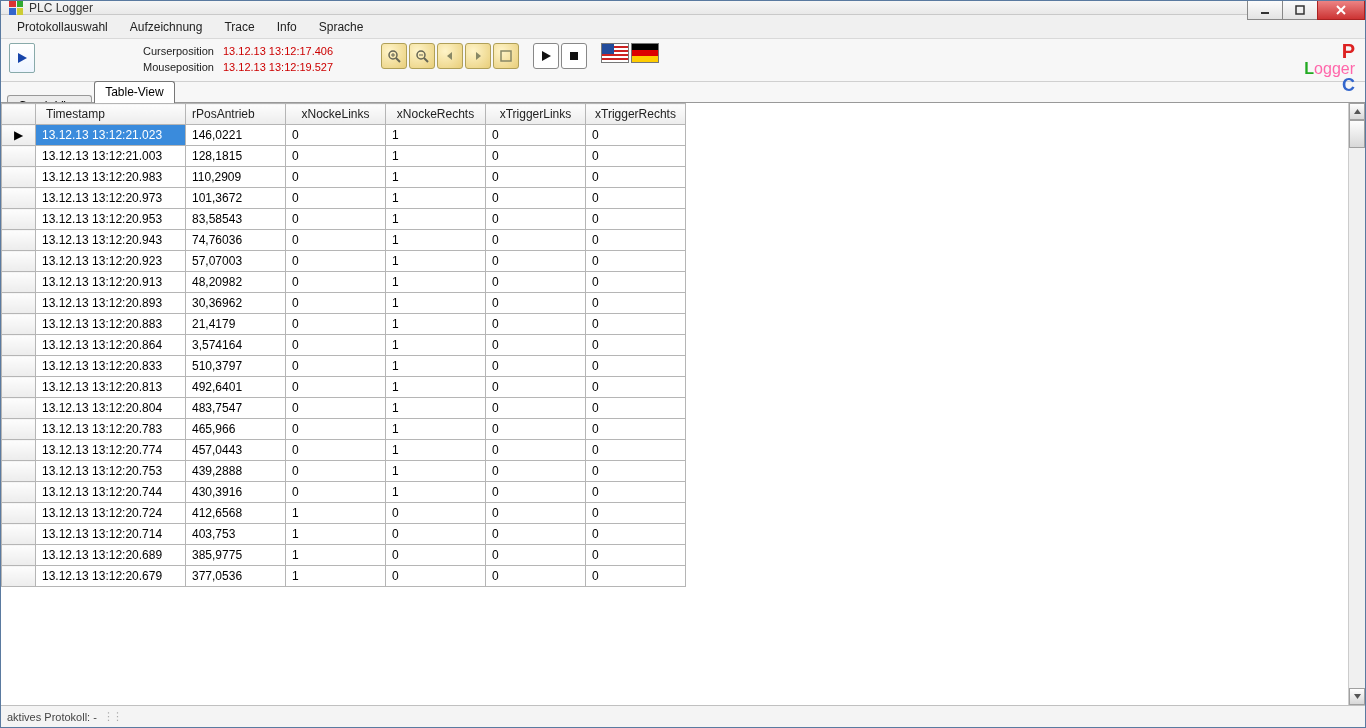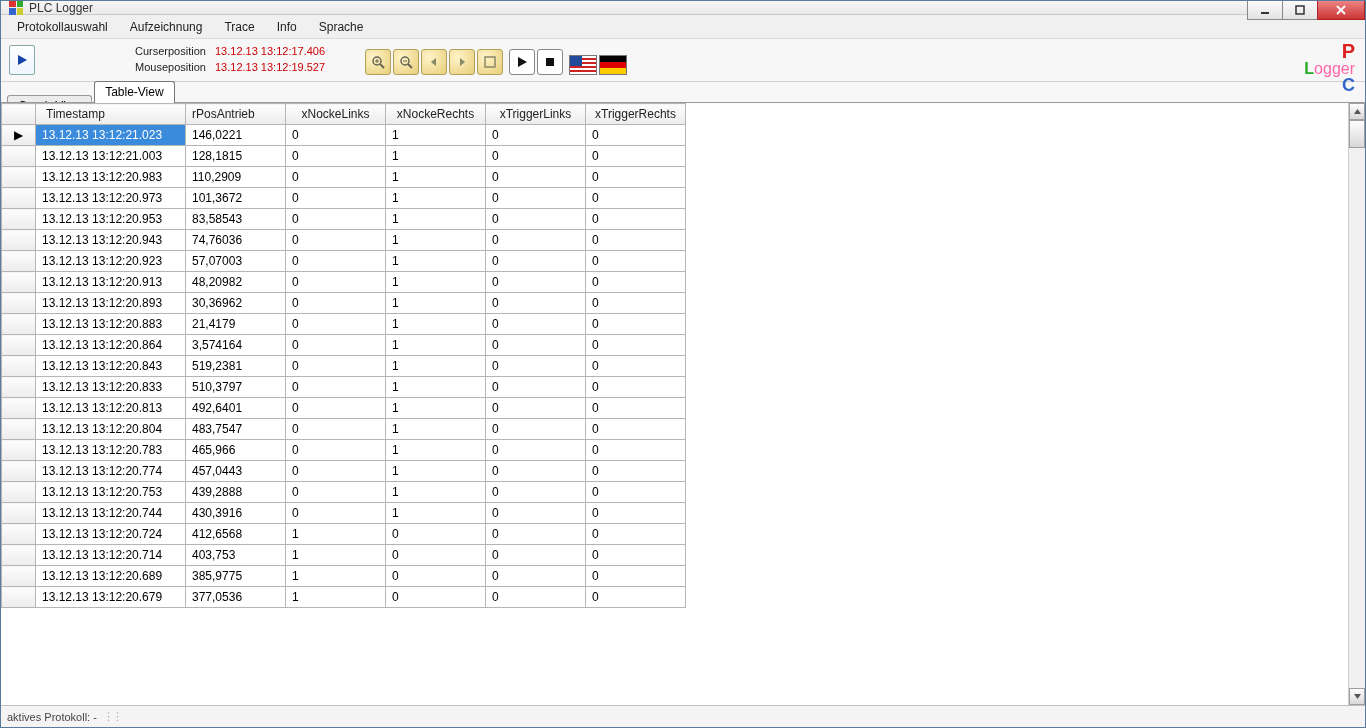--- a/index.html
+++ b/index.html
@@ -48,23 +48,23 @@
     height: 24px;
     display:flex; align-items:center;
     padding: 0 6px;
     gap: 2px;
     background:#f0f0f0;
     border-bottom:1px solid #d9d9d9;
   }
   .menubar .menuitem { padding:2px 10px; color:#222; }
   
   .toolbar {
-    display:flex; align-items:flex-end;
+    display:flex; align-items:flex-start;
     padding: 4px 8px 6px 8px;
-    gap: 0;
+    gap: 8px;
     background:#f7f7f7;
     border-bottom:1px solid #d0d0d0;
     position:relative;
   }
   .playbtn {
     width:26px; height:30px; border:1px solid #8aa; background:linear-gradient(#fff,#eef5ff);
     display:flex; align-items:center; justify-content:center; border-radius:2px;
   }
   .positions { margin-left: 100px; font-size:11px; line-height:16px; }
   .positions .row { display:flex; }
@@ -397,29 +397,20 @@
             <td class="rowhdr"></td>
             <td class="c-ts">13.12.13 13:12:20.864</td>
             <td>3,574164</td>
             <td>0</td>
             <td>1</td>
             <td>0</td>
             <td>0</td>
           </tr>
           <tr>
             <td class="rowhdr"></td>
-            <td class="c-ts">13.12.13 13:12:20.843</td>
-            <td>519,2381</td>
-            <td>0</td>
-            <td>1</td>
-            <td>0</td>
-            <td>0</td>
-          </tr>
-          <tr>
-            <td class="rowhdr"></td>
             <td class="c-ts">13.12.13 13:12:20.833</td>
             <td>510,3797</td>
             <td>0</td>
             <td>1</td>
             <td>0</td>
             <td>0</td>
           </tr>
           <tr>
             <td class="rowhdr"></td>
             <td class="c-ts">13.12.13 13:12:20.813</td>

